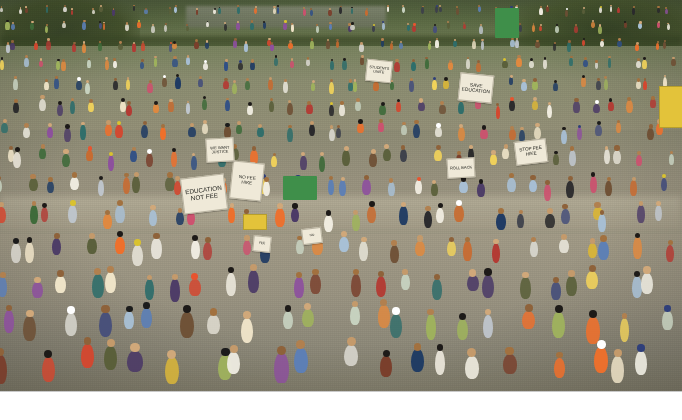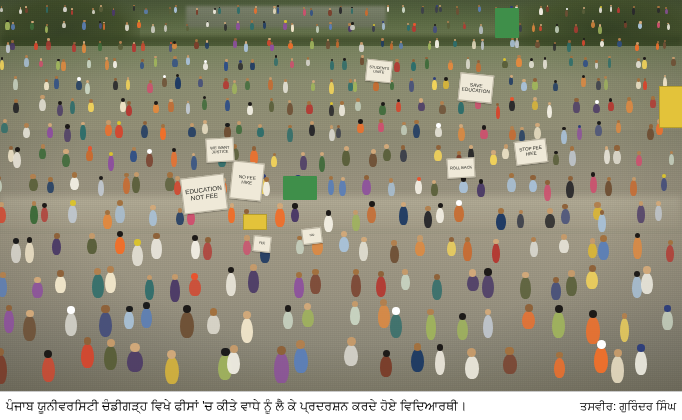--- a/index.html
+++ b/index.html
@@ -1173,17 +1173,15 @@
         <div class="banner-yellow" style="left: 659px; top: 86px; width: 22px; height: 40px; z-index: 55;"></div>
       </div>
 
     <div class="grain"></div>
     <div class="vignette"></div>
   </div>
 
   <div class="rule"></div>
 
   <div class="caption-bar">
-    <span class="caption-text">ਪੰਜਾਬ ਯੂਨੀਵਰਸਿਟੀ ਚੰਡੀਗੜ੍ਹ ਵਿਖੇ ਫੀਸਾਂ 'ਚ ਕੀਤੇ ਵਾਧੇ ਨੂੰ ਲੈ ਕੇ ਪ੍ਰਦਰਸ਼ਨ ਕਰਦੇ ਹੋਏ ਵਿਦਿਆਰਥੀ।</span>
-    <span class="caption-credit">ਤਸਵੀਰ: ਗੁਰਿੰਦਰ ਸਿੰਘ</span>
   </div>
 
 </div>
 
 </body></html>

